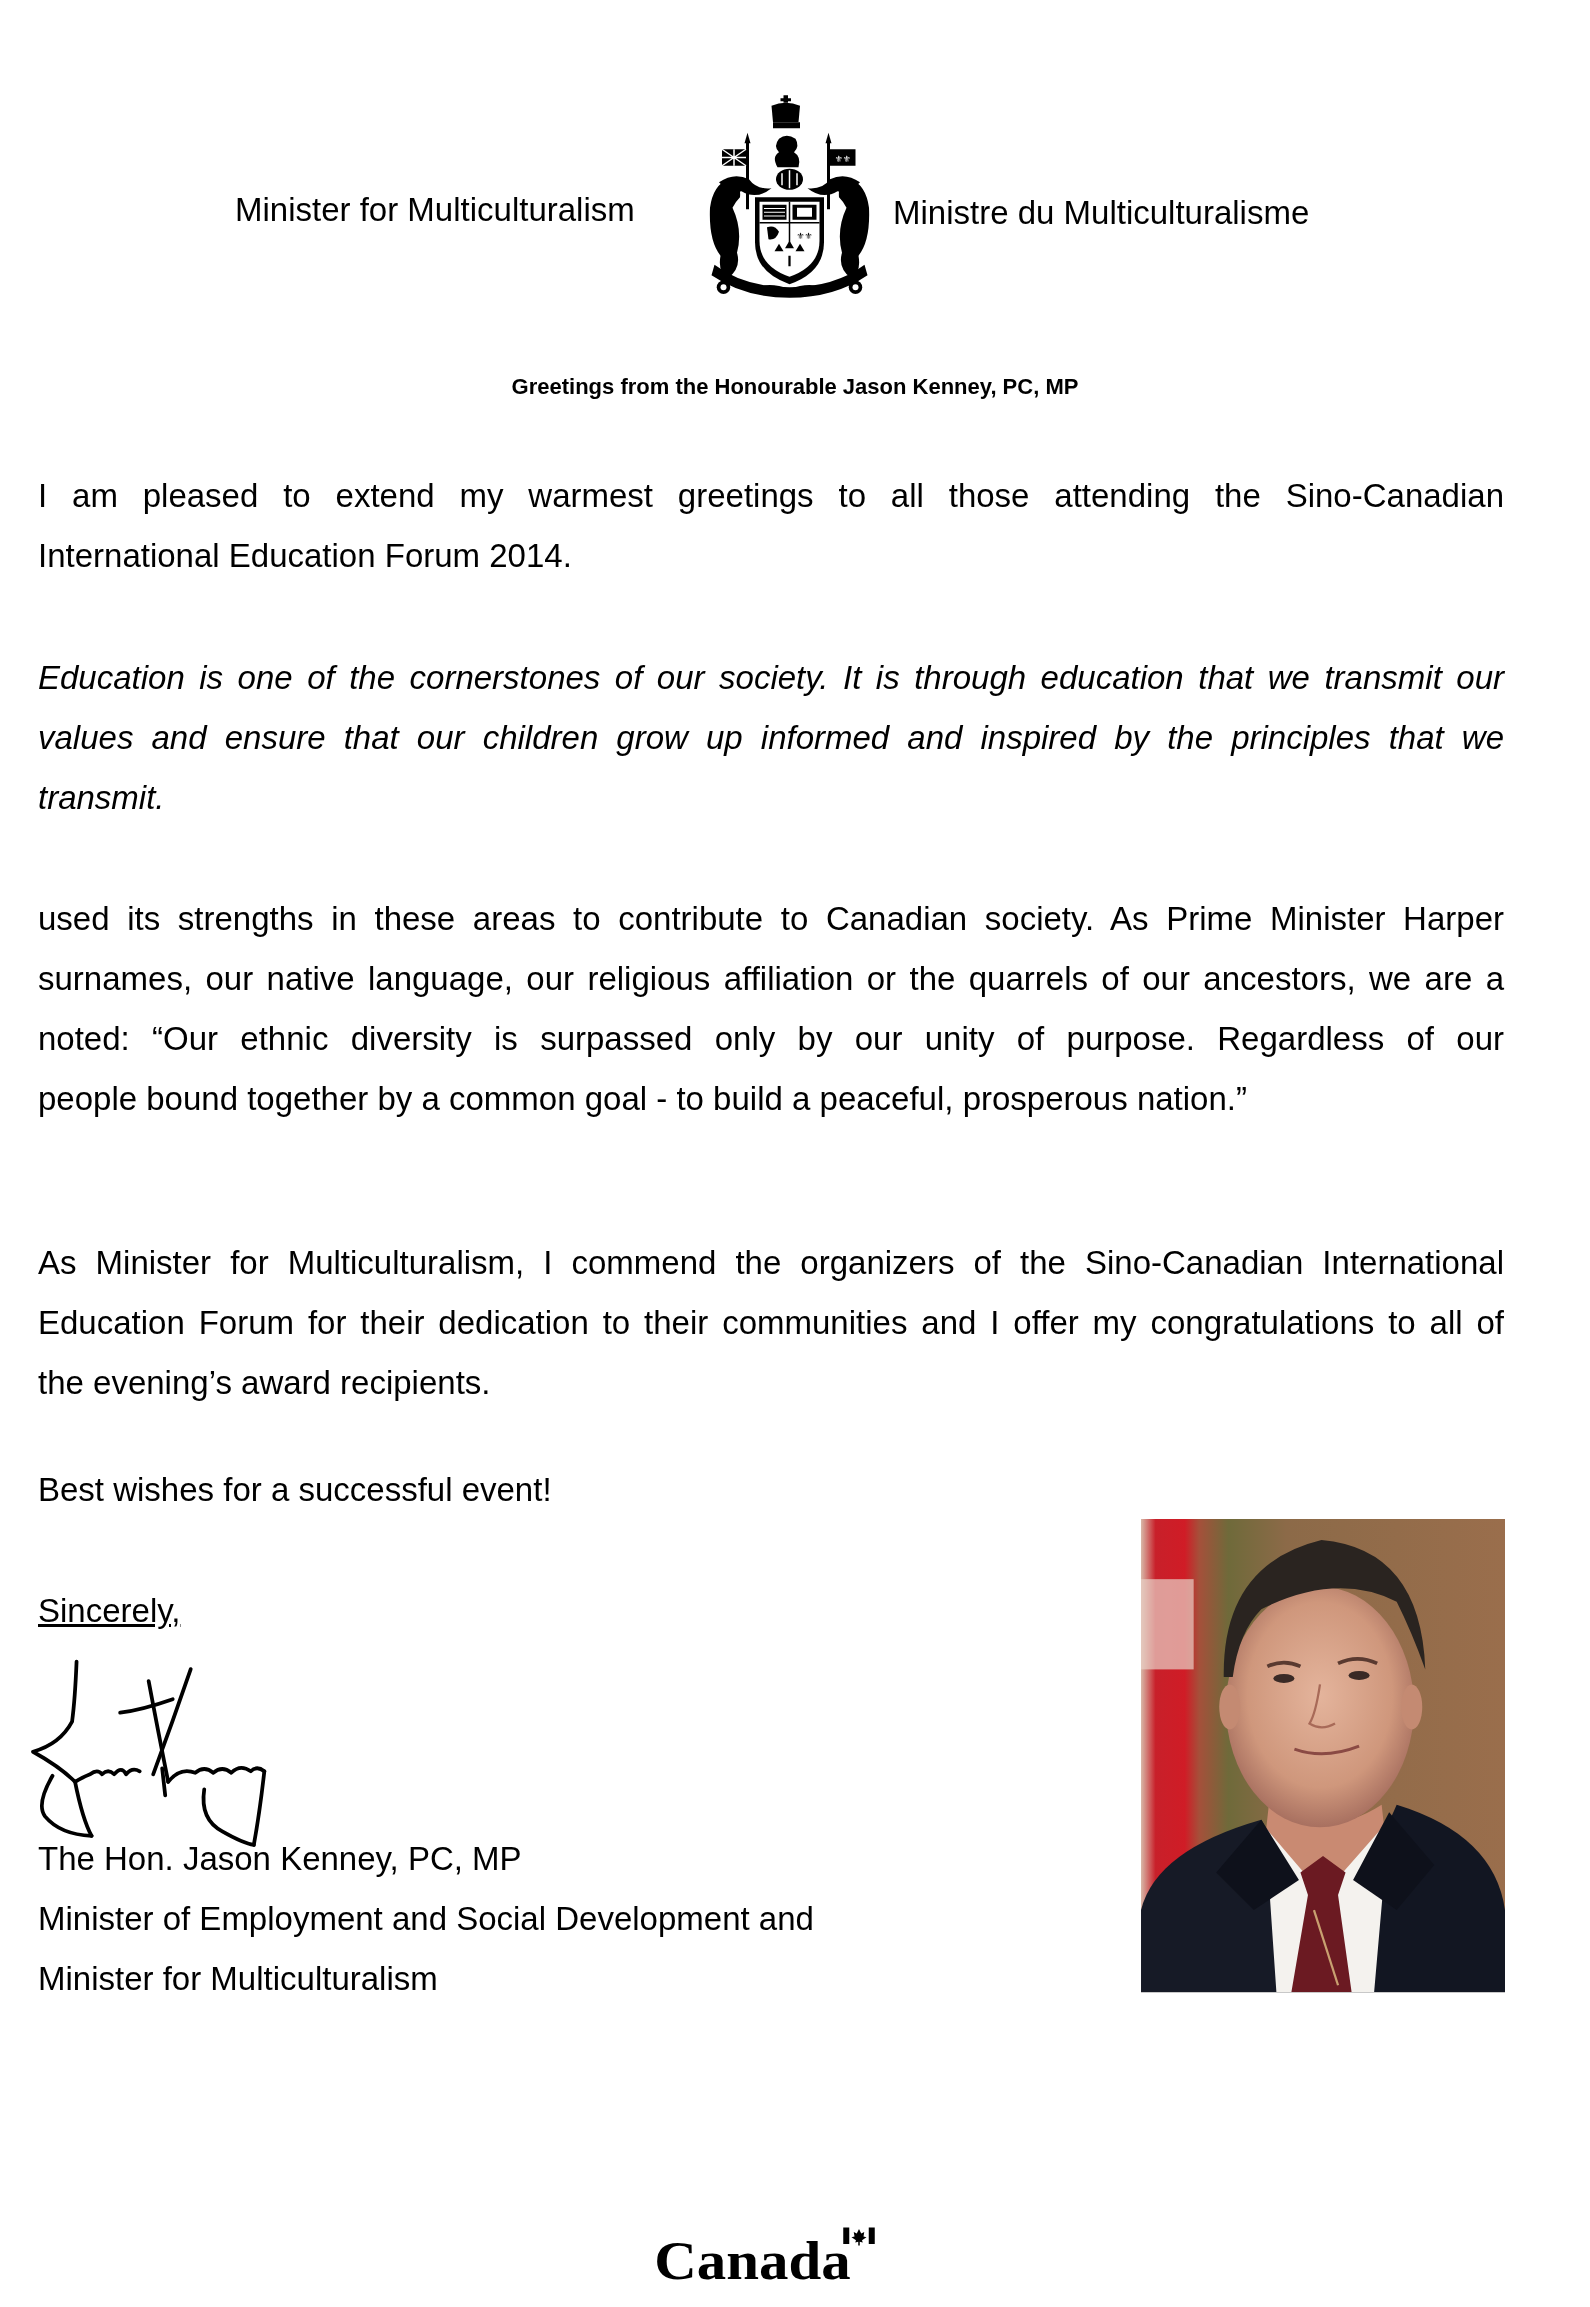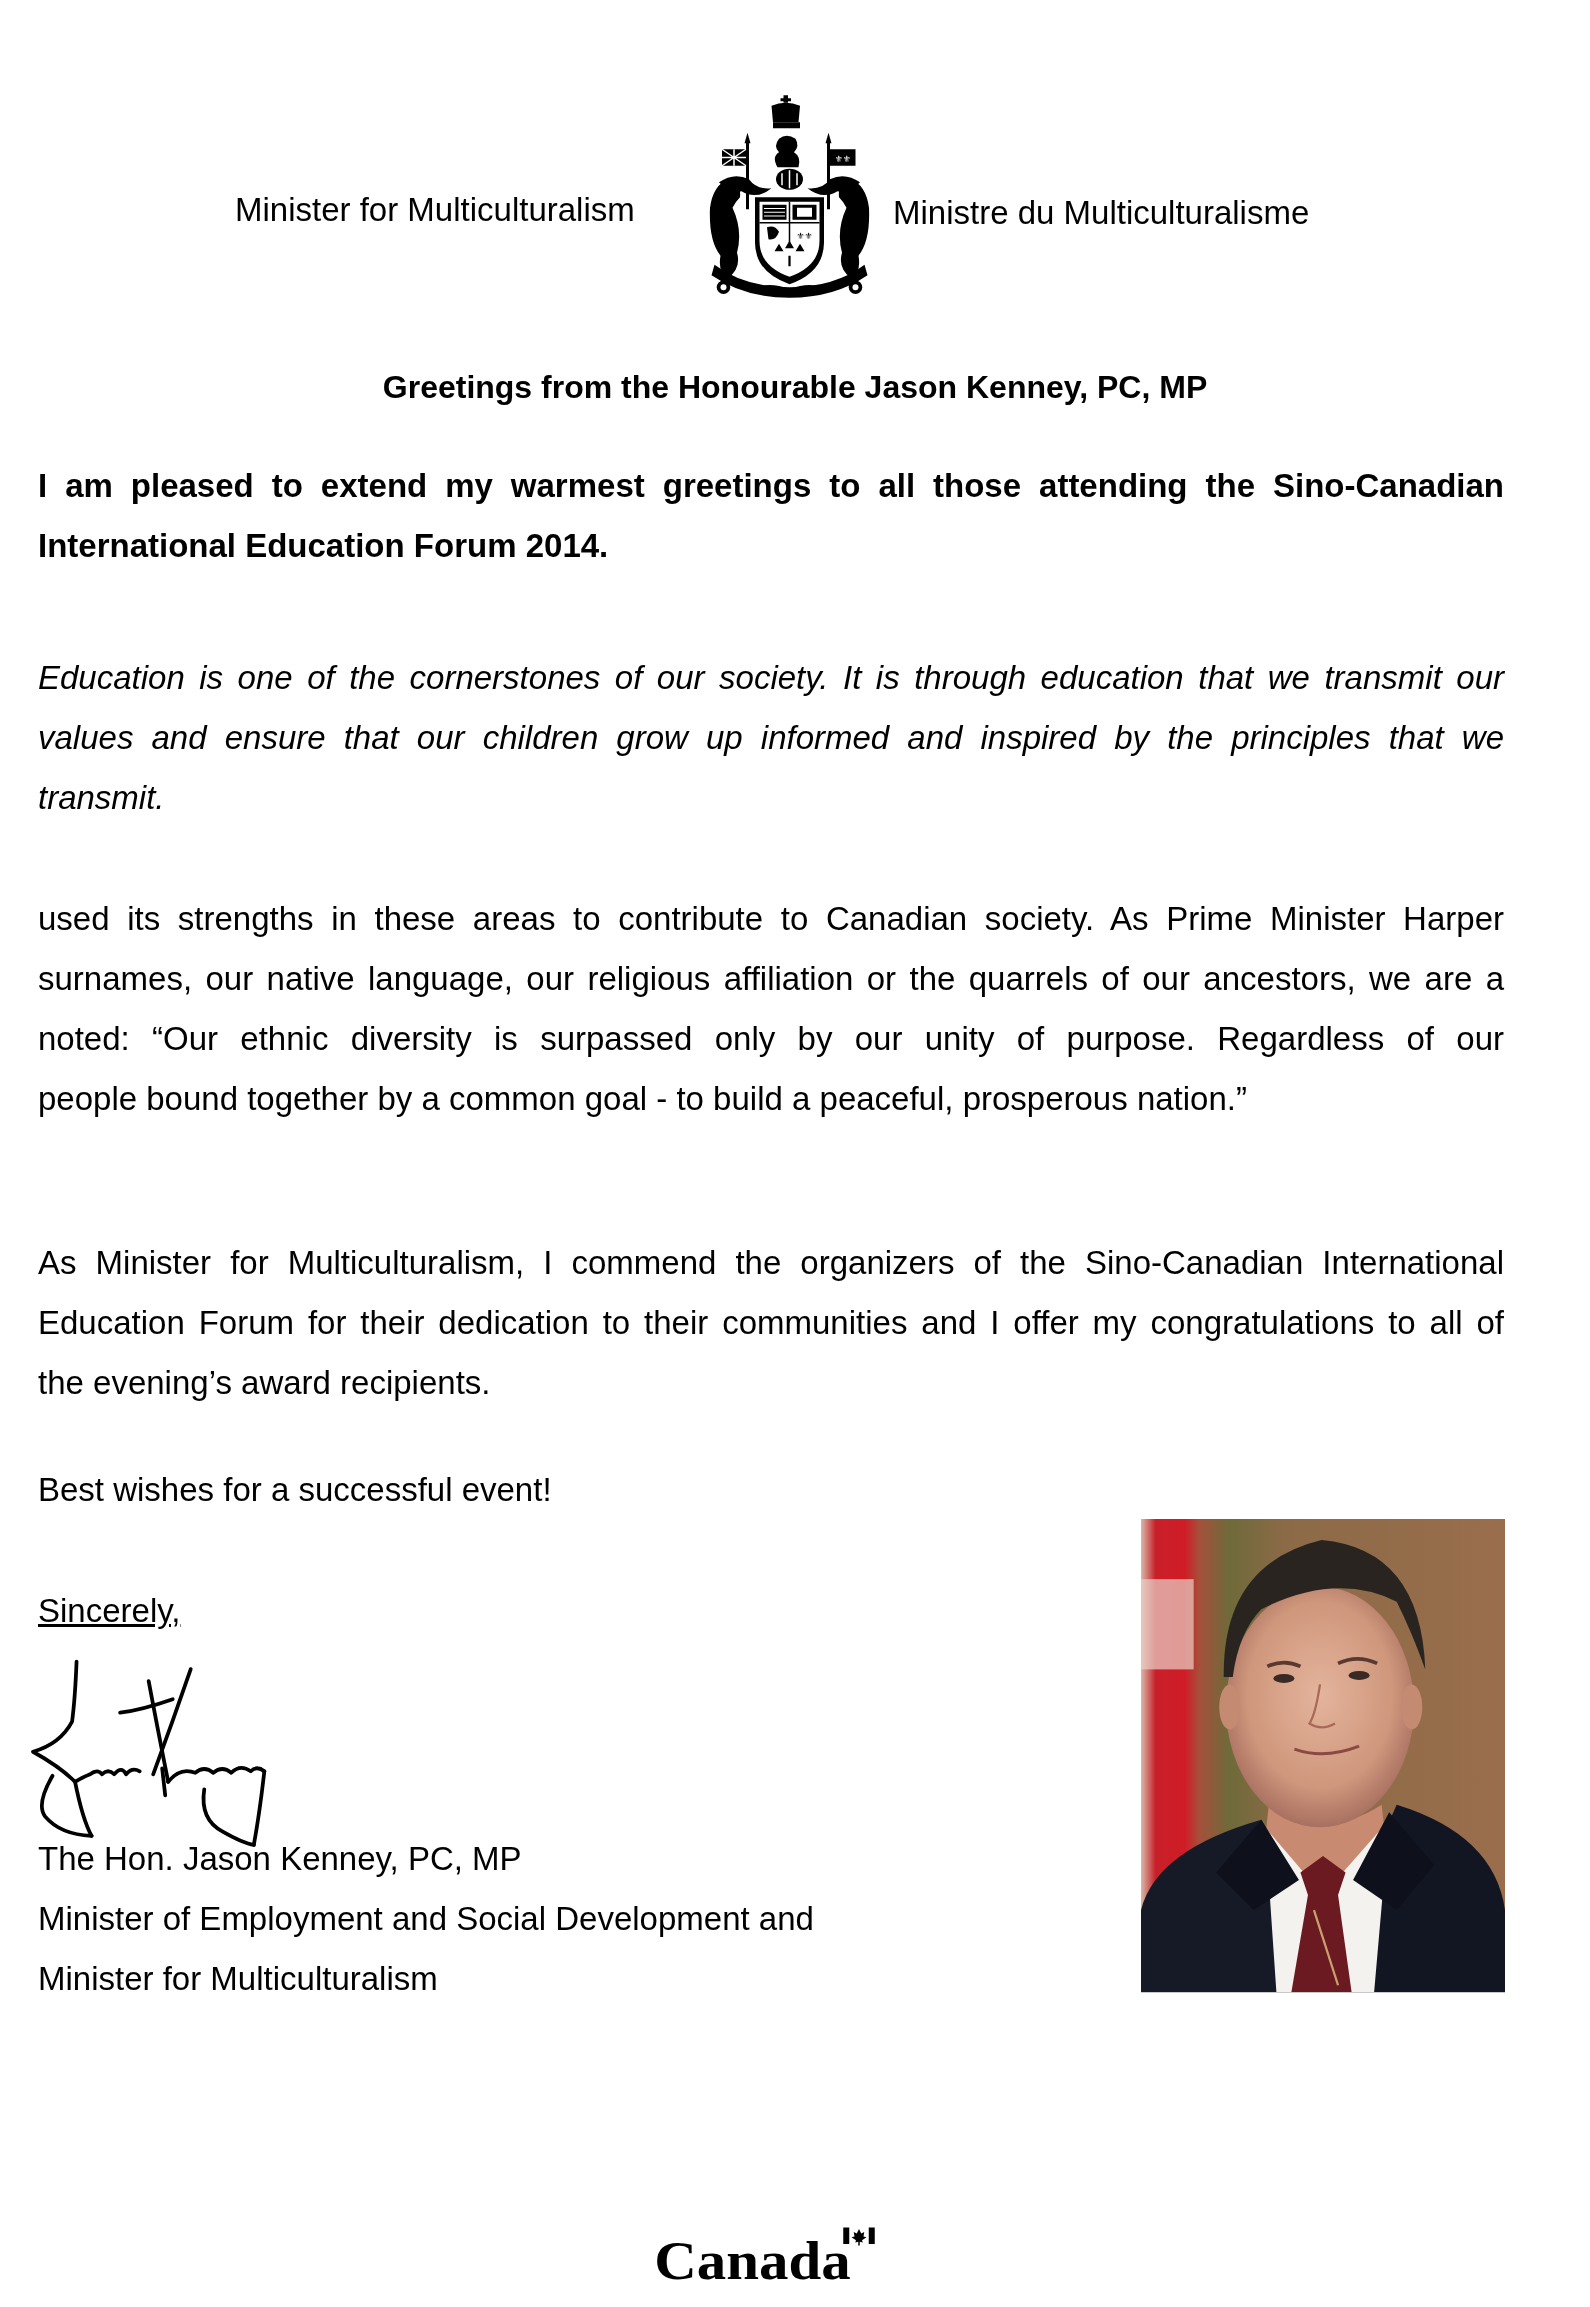--- a/index.html
+++ b/index.html
@@ -25,41 +25,41 @@
     }
     #lh-left { left: 235px; top: 191px; }
     #lh-right { left: 893px; top: 194px; }
     #coat { left: 704px; top: 95px; width: 171px; height: 203px; }
 
     
     #title {
       left: 0; width: 1590px; top: 368px;
       text-align: center;
       font-weight: bold;
-      font-size: 32px;
+      font-size: 22px;
       line-height: 38px;
     }
 
     
     .para {
       left: 38px;
       width: 1466px;
       font-size: 33px;
       line-height: 60px;
     }
     .para .ln {
       display: block;
       height: 60px;
       white-space: nowrap;
     }
     .para .ln.just {
       text-align: justify;
       text-align-last: justify;
     }
-    #p1 { top: 456px; font-weight: bold; }
+    #p1 { top: 466px; }
     #p2 { top: 648px; font-style: italic; }
     #p3 { top: 889px; }
     #p4 { top: 1233px; }
     #p5 { top: 1460px; }
     #p6 { top: 1581px; text-decoration: underline; }
 
     
     #signature { left: 30px; top: 1639px; width: 353px; height: 218px; }
 
     #sign-block { top: 1829px; }

